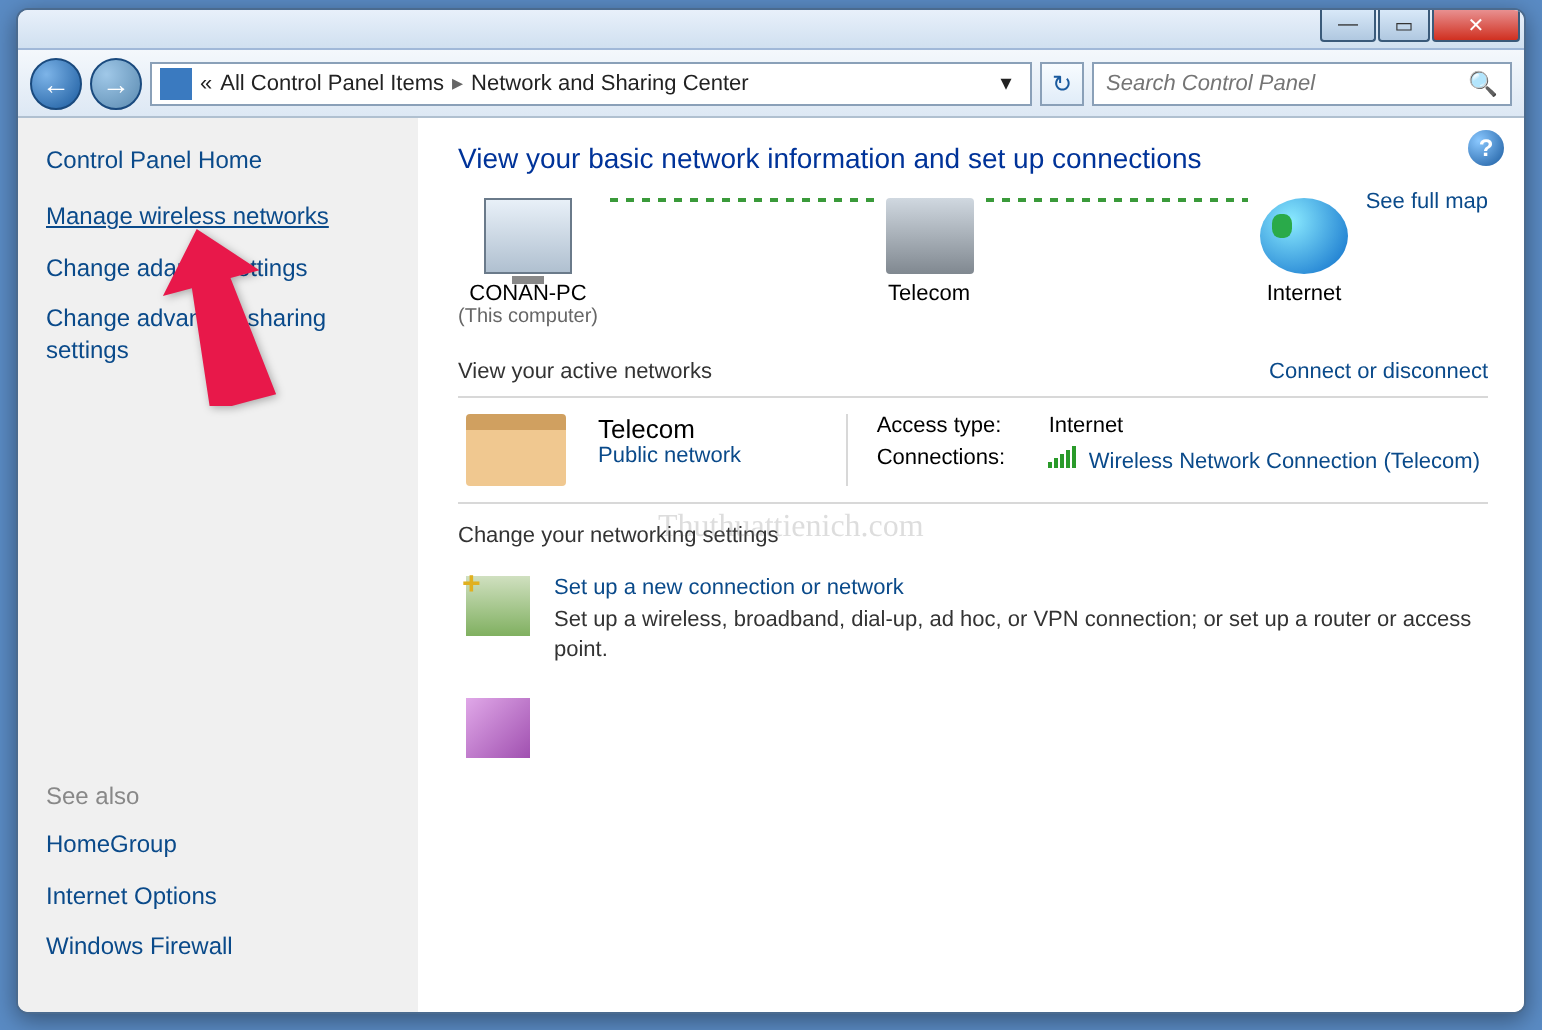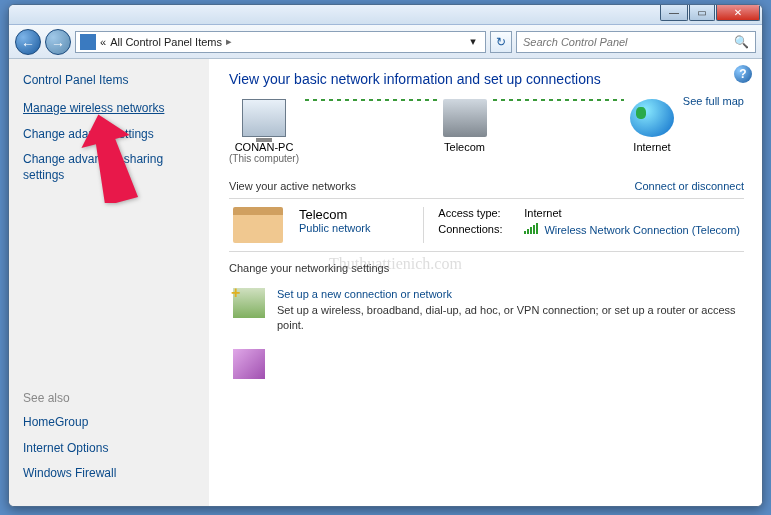--- a/index.html
+++ b/index.html
@@ -15,21 +15,21 @@
 
 
 .navbar { height: 34px; background: linear-gradient(#f4f8fc, #dde8f4); border-bottom: 1px solid #b0c0d0; display: flex; align-items: center; padding: 0 6px; gap: 4px; }
 .navbtn { width: 26px; height: 26px; border-radius: 50%; background: radial-gradient(circle at 30% 30%, #7db4e8, #1a5a9e); border: 1px solid #1a4a7e; display: flex; align-items: center; justify-content: center; color: #fff; font-size: 14px; cursor: pointer; }
 .navbtn.fwd { background: radial-gradient(circle at 30% 30%, #a0c8e8, #5a8ab0); }
 .addrbar { flex: 1; height: 22px; border: 1px solid #8aa0b8; background: #fff; display: flex; align-items: center; font-size: 11px; color: #222; padding: 0 4px; gap: 4px; }
 .addrbar .icon { width: 16px; height: 16px; background: #3a7ac0; display: inline-block; }
 .addrbar .sep { color: #666; }
 .addrbar .dd { margin-left: auto; width: 16px; text-align: center; cursor: pointer; }
 .refresh { width: 22px; height: 22px; border: 1px solid #8aa0b8; background: linear-gradient(#f8fcff, #e0ecf8); display: flex; align-items: center; justify-content: center; cursor: pointer; color: #1a5a9e; font-size: 12px; }
-.searchbox { width: 240px; height: 22px; border: 1px solid #8aa0b8; background: #fff; display: flex; align-items: center; padding: 0 6px; }
+.searchbox { width: 210px; height: 22px; border: 1px solid #8aa0b8; background: #fff; display: flex; align-items: center; padding: 0 6px; }
 .searchbox input { border: none; outline: none; flex: 1; font-size: 11px; color: #888; font-style: italic; }
 .searchbox .sicon { color: #1a5a9e; font-size: 12px; }
 
 
 .body { display: flex; height: calc(100% - 54px); }
 .sidebar { width: 200px; background: #f0f0f0; padding: 14px 10px 10px 14px; font-size: 12px; position: relative; }
 .sidebar .home { color: #0a4a8a; font-size: 12px; margin-bottom: 14px; }
 .sidebar a { display: block; color: #0a4a8a; text-decoration: none; margin-bottom: 10px; line-height: 1.3; cursor: pointer; }
 .sidebar a.und { text-decoration: underline; }
 .sidebar .seealso { position: absolute; bottom: 14px; left: 14px; }
@@ -98,32 +98,33 @@
   </div>
 
   <div class="navbar">
     <div class="navbtn">←</div>
     <div class="navbtn fwd">→</div>
     <div class="addrbar">
       <span class="icon"></span>
       <span>«</span>
       <span>All Control Panel Items</span>
       <span class="sep">▸</span>
+      <span>Network and Sharing Center</span>
       <span class="dd">▾</span>
     </div>
     <div class="refresh">↻</div>
     <div class="searchbox">
       <input placeholder="Search Control Panel" style="">
       <span class="sicon">🔍</span>
     </div>
   </div>
 
   <div class="body">
     <div class="sidebar">
-      <div class="home">Control Panel Items</div>
+      <div class="home">Control Panel Home</div>
       <a class="und">Manage wireless networks</a>
       <a>Change adapter settings</a>
       <a>Change advanced sharing settings</a>
       <div class="seealso">
         <div class="hdr">See also</div>
         <a>HomeGroup</a>
         <a>Internet Options</a>
         <a>Windows Firewall</a>
       </div>
     </div>

